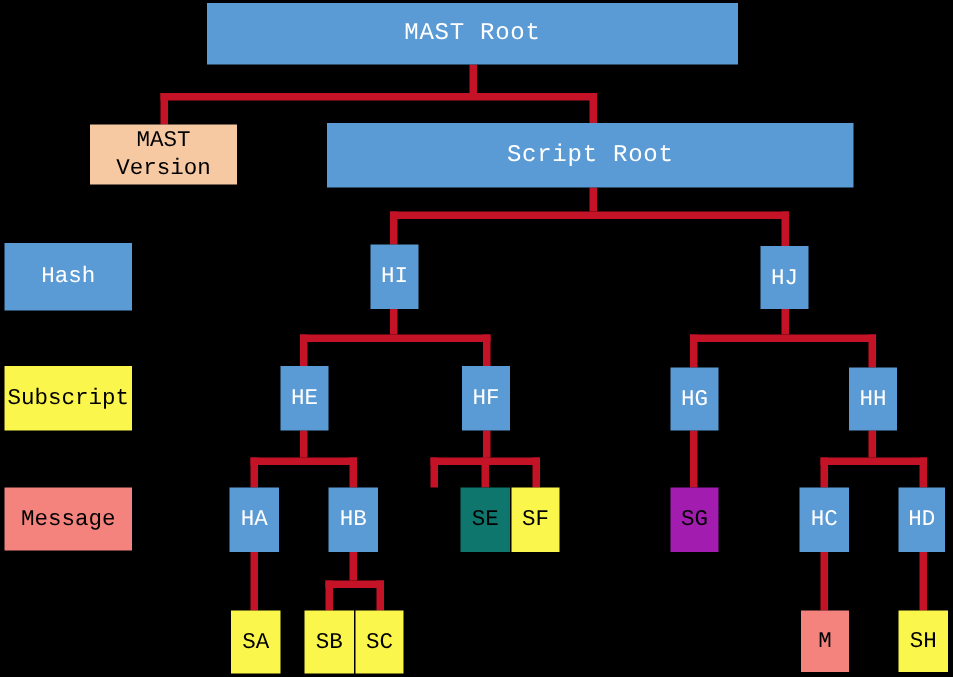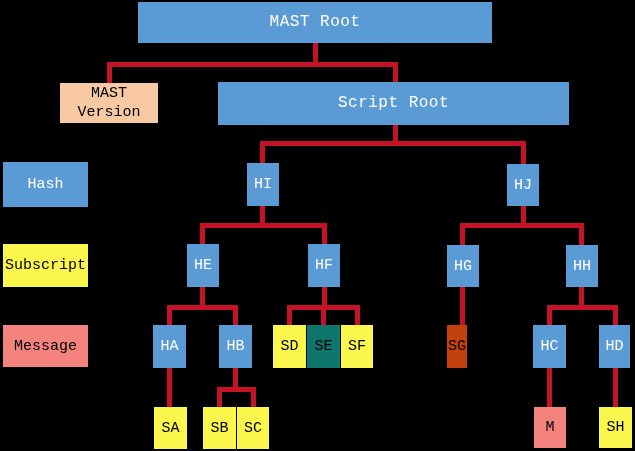--- a/index.html
+++ b/index.html
@@ -83,24 +83,23 @@
     <div class="node" style="left: 3px; top: 244px; width: 85px; height: 43px; background: rgb(251, 246, 75); color: rgb(0, 0, 0);">Subscript</div>
     <div class="node" style="left: 247px; top: 163px; width: 32px; height: 43px; background: rgb(91, 155, 213); color: rgb(255, 255, 255);">HI</div>
     <div class="node" style="left: 3px; top: 325px; width: 85px; height: 42px; background: rgb(244, 131, 126); color: rgb(0, 0, 0);">Message</div>
     <div class="node" style="left: 507px; top: 164px; width: 32px; height: 42px; background: rgb(91, 155, 213); color: rgb(255, 255, 255);">HJ</div>
     <div class="node" style="left: 187px; top: 244px; width: 32px; height: 43px; background: rgb(91, 155, 213); color: rgb(255, 255, 255);">HE</div>
     <div class="node" style="left: 308px; top: 244px; width: 32px; height: 43px; background: rgb(91, 155, 213); color: rgb(255, 255, 255);">HF</div>
     <div class="node" style="left: 447px; top: 245px; width: 32px; height: 42px; background: rgb(91, 155, 213); color: rgb(255, 255, 255);">HG</div>
     <div class="node" style="left: 566px; top: 245px; width: 32px; height: 42px; background: rgb(91, 155, 213); color: rgb(255, 255, 255);">HH</div>
     <div class="node" style="left: 153px; top: 325px; width: 33px; height: 43px; background: rgb(91, 155, 213); color: rgb(255, 255, 255);">HA</div>
     <div class="node" style="left: 219px; top: 325px; width: 33px; height: 43px; background: rgb(91, 155, 213); color: rgb(255, 255, 255);">HB</div>
-    <div class="node" style="left: 273px; top: 325px; width: 33px; height: 43px; background: rgb(251, 246, 75); color: rgb(0, 0, 0);">SD</div>
     <div class="node" style="left: 307px; top: 325px; width: 33px; height: 43px; background: #0f766e; color: rgb(0, 0, 0);">SE</div>
     <div class="node" style="left: 341px; top: 325px; width: 32px; height: 43px; background: rgb(251, 246, 75); color: rgb(0, 0, 0);">SF</div>
-    <div class="node" style="left: 447px; top: 325px; width: 20px; height: 43px; background: #c2410c; color: rgb(0, 0, 0);">SG</div>
+    <div class="node" style="left: 447px; top: 325px; width: 32px; height: 43px; background: #a21caf; color: rgb(0, 0, 0);">SG</div>
     <div class="node" style="left: 533px; top: 325px; width: 33px; height: 43px; background: rgb(91, 155, 213); color: rgb(255, 255, 255);">HC</div>
     <div class="node" style="left: 599px; top: 325px; width: 31px; height: 43px; background: rgb(91, 155, 213); color: rgb(255, 255, 255);">HD</div>
     <div class="node" style="left: 154px; top: 407px; width: 33px; height: 42px; background: rgb(251, 246, 75); color: rgb(0, 0, 0);">SA</div>
     <div class="node" style="left: 203px; top: 407px; width: 33px; height: 42px; background: rgb(251, 246, 75); color: rgb(0, 0, 0);">SB</div>
     <div class="node" style="left: 237px; top: 407px; width: 32px; height: 42px; background: rgb(251, 246, 75); color: rgb(0, 0, 0);">SC</div>
     <div class="node" style="left: 534px; top: 407px; width: 32px; height: 41px; background: rgb(244, 131, 126); color: rgb(0, 0, 0);">M</div>
     <div class="node" style="left: 599px; top: 407px; width: 33px; height: 41px; background: rgb(251, 246, 75); color: rgb(0, 0, 0);">SH</div>
   </div>
 
 </body></html>

